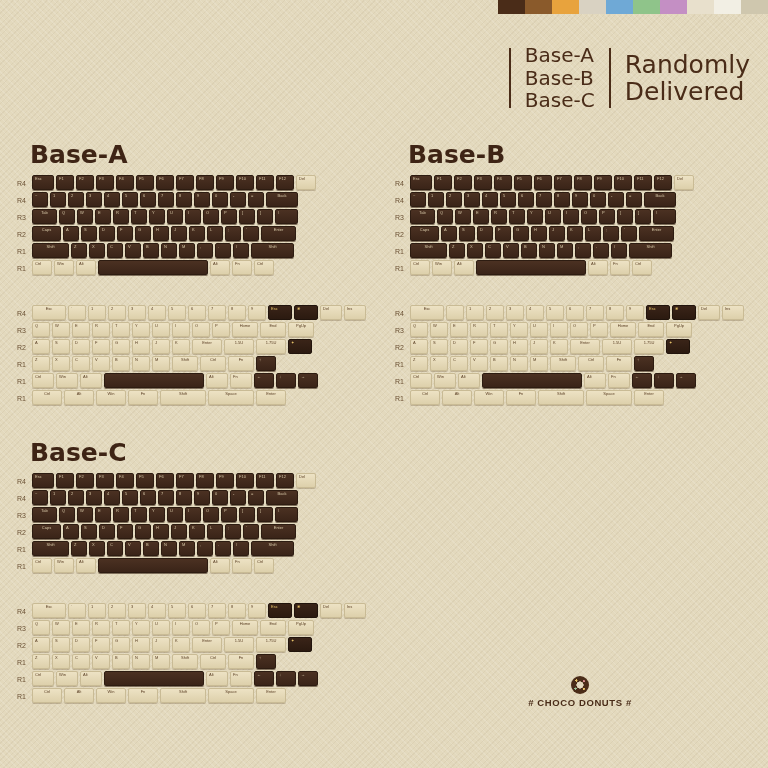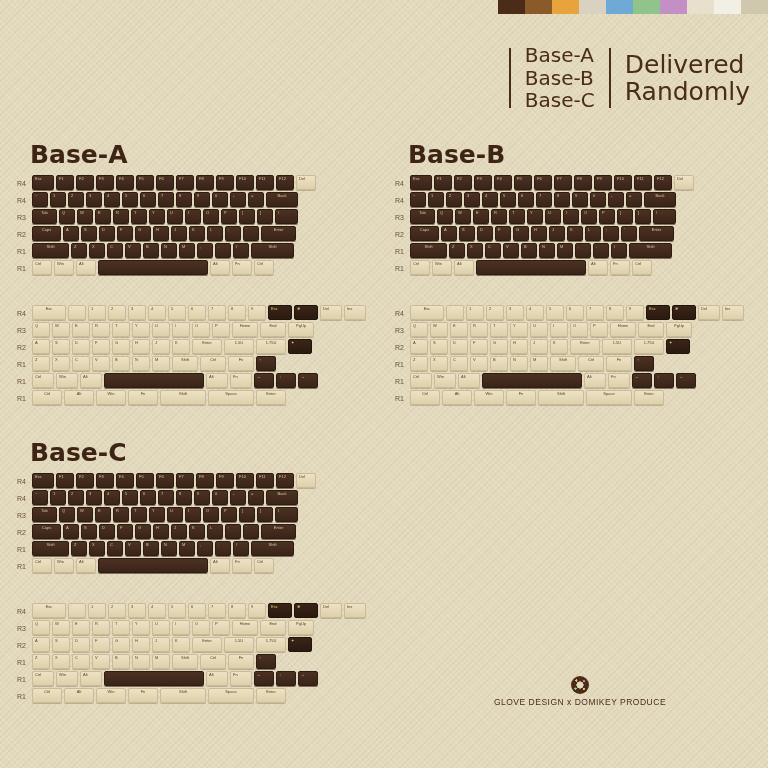--- a/index.html
+++ b/index.html
@@ -126,22 +126,22 @@
 <div class="header">
   <div class="hdr-spacer"></div>
   <div class="hdr-sep"></div>
   <div class="hdr-list">
     <div>Base-A</div>
     <div>Base-B</div>
     <div>Base-C</div>
   </div>
   <div class="hdr-sep"></div>
   <div class="hdr-right">
+    <div>Randomly</div>
     <div>Delivered</div>
-    <div>Randomly</div>
   </div>
 </div>
 
 <div class="section-title" style="left:30px;top:140px;">Base-A</div>
 <div class="section-title" style="left:408px;top:140px;">Base-B</div>
 <div class="section-title" style="left:30px;top:438px;">Base-C</div>
 
 <div class="kbgroup" id="kb-a-main" style="left:10px;top:175px;">
     <div class="rowlabel" style="position: absolute; left: 0px; top: 0px; width: 16px;">R4</div>
     <div class="key k-dark" style="left: 22px; top: 0px; width: 22px;">
@@ -1443,14 +1443,14 @@
     <div class="key k-light" style="left: 198px; top: 85px; width: 46px;">
       <span class="legend c">Space</span>
     </div>
     <div class="key k-light" style="left: 246px; top: 85px; width: 30px;">
       <span class="legend c">Enter</span>
     </div>
   </div>
 
 <div class="footer">
   <div class="donut"></div>
-  <div class="foot-l2">GLOVE DESIGN x DOMIKEY PRODUCE</div>
+  <div class="foot-l1"># CHOCO DONUTS #</div>
 </div>
 
 </body></html>

